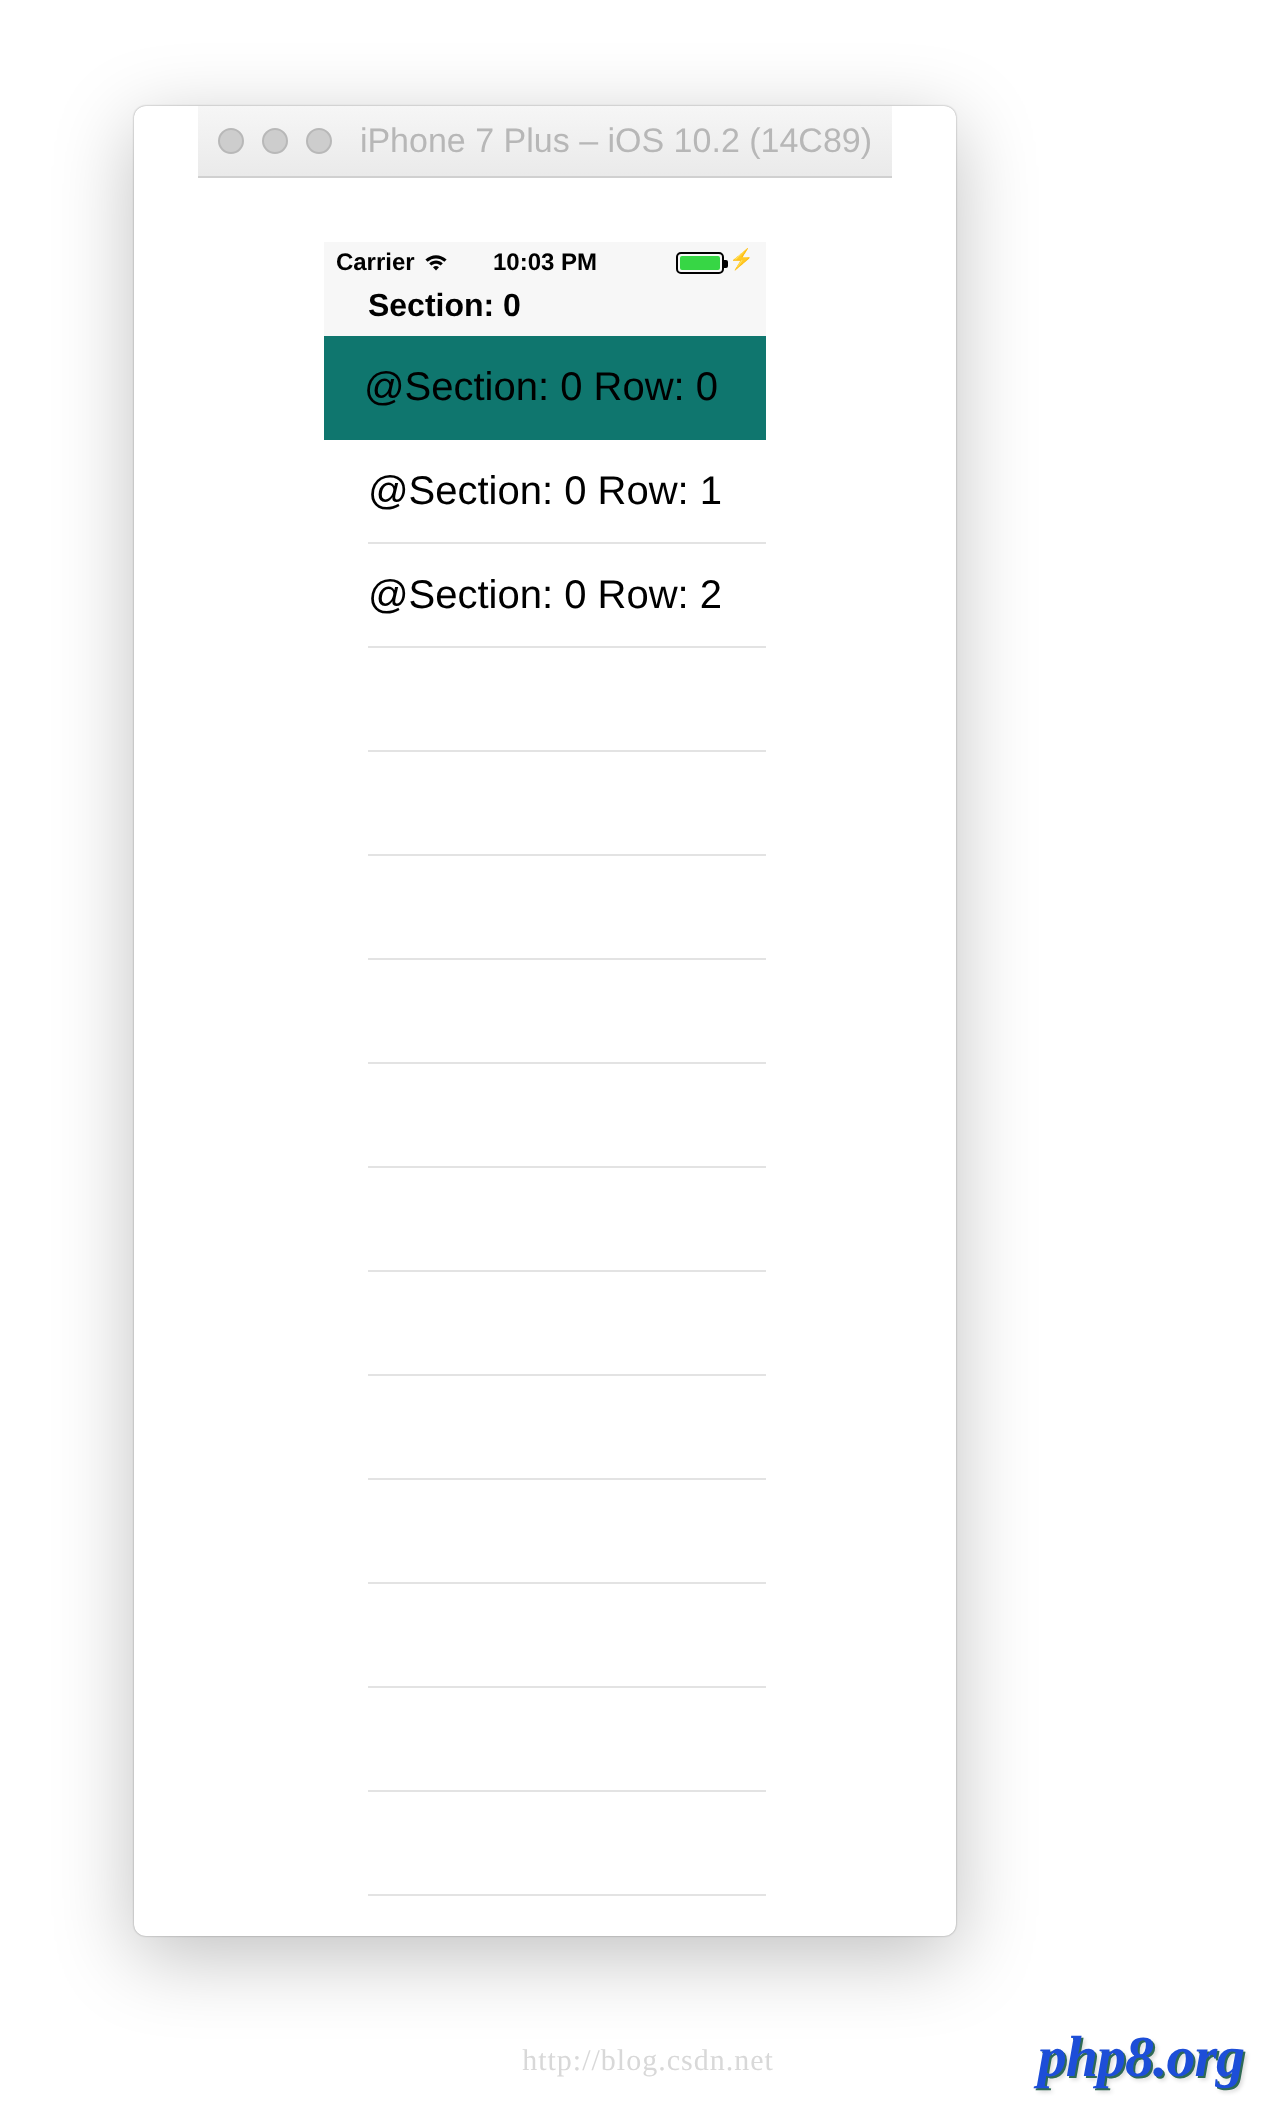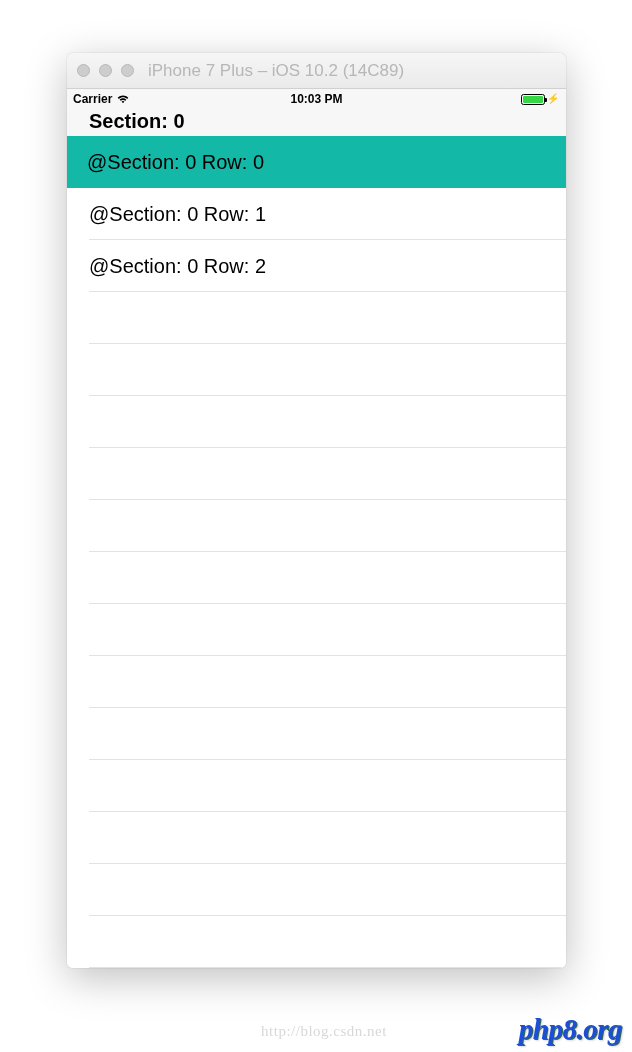--- a/index.html
+++ b/index.html
@@ -8,28 +8,29 @@
       height: 1052px;
       background: #fff;
       font-family: -apple-system, "Helvetica Neue", Helvetica, Arial, sans-serif;
       position: relative;
       overflow: hidden;
     }
     .simulator-window {
       position: absolute;
       left: 67px;
       top: 53px;
-      width: 499px;
+      width: 411px;
       height: 915px;
       border-radius: 6px;
       box-shadow: 0 10px 40px rgba(0,0,0,0.25), 0 0 1px rgba(0,0,0,0.4);
       background: #fff;
       overflow: hidden;
       display: flex;
       flex-direction: column;
+      align-items: center;
     }
     .titlebar {
       height: 36px;
       background: linear-gradient(#f6f6f6, #eaeaea);
       border-bottom: 1px solid #d0d0d0;
       display: flex;
       align-items: center;
       padding: 0 10px;
       flex: 0 0 auto;
     }
@@ -57,20 +58,21 @@
       display: flex;
       align-items: center;
       justify-content: space-between;
       padding: 0 6px;
       font-size: 12px;
       font-weight: 600;
       color: #000;
       flex: 0 0 auto;
       position: relative;
       z-index: 2;
+      margin-top: 32px;
     }
     .status-left { display: flex; align-items: center; gap: 4px; }
     .status-center {
       position: absolute; left: 0; right: 0; text-align: center;
       font-weight: 600; font-size: 12px; pointer-events: none;
     }
     .status-right { display: flex; align-items: center; gap: 3px; }
     .wifi-icon { width: 14px; height: 10px; }
     .battery {
       width: 24px; height: 11px; border: 1px solid #000; border-radius: 2.5px;
@@ -81,21 +83,21 @@
       width: 2px; height: 4px; background: #000; border-radius: 0 1px 1px 0;
     }
     .battery-fill { background: #37d645; height: 100%; width: 100%; border-radius: 1px; }
     .bolt { font-size: 10px; line-height: 1; }
     .section-header {
       height: 29px;
       background: #f7f7f7;
       display: flex;
       align-items: center;
       padding: 0 18px 0 22px;
-      font-size: 20px;
+      font-size: 16px;
       font-weight: 700;
       color: #000;
       flex: 0 0 auto;
       margin-top: -20px;
       padding-top: 18px;
       height: 47px;
       position: relative;
       z-index: 1;
     }
     .table {
@@ -105,21 +107,21 @@
     }
     .row {
       height: 52px;
       display: flex;
       align-items: center;
       padding: 0 22px;
       font-size: 20px;
       color: #000;
       position: relative;
     }
-    .row.selected { background: #14b8a6; padding-left: 20px; }
+    .row.selected { background: #0f766e; padding-left: 20px; }
     .row-sep {
       position: absolute; left: 22px; right: 0; bottom: 0;
       height: 1px; background: #e3e3e3;
     }
     .empty-row {
       height: 52px; position: relative;
     }
     .empty-row .row-sep { left: 22px; }
     .watermark-url {
       position: absolute;

